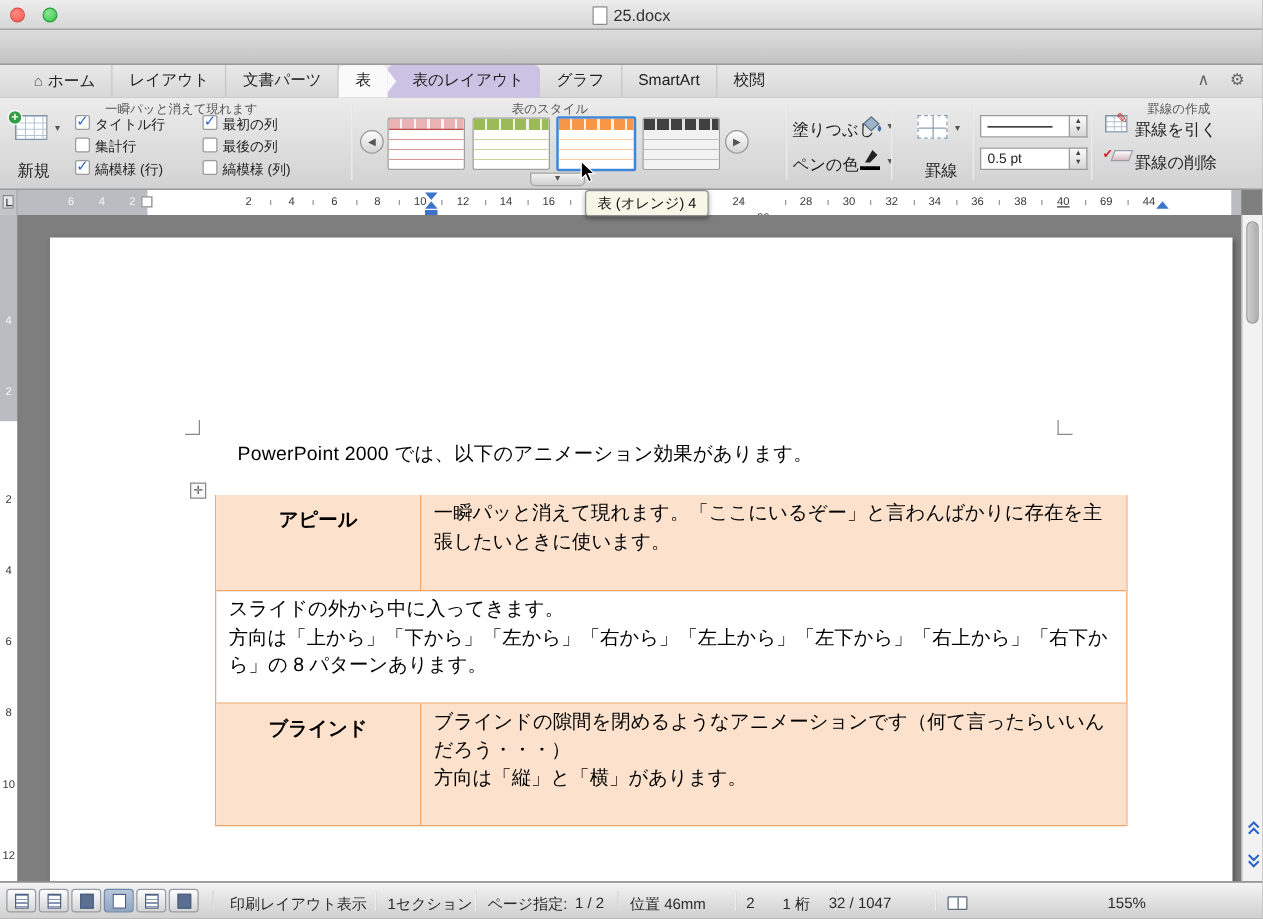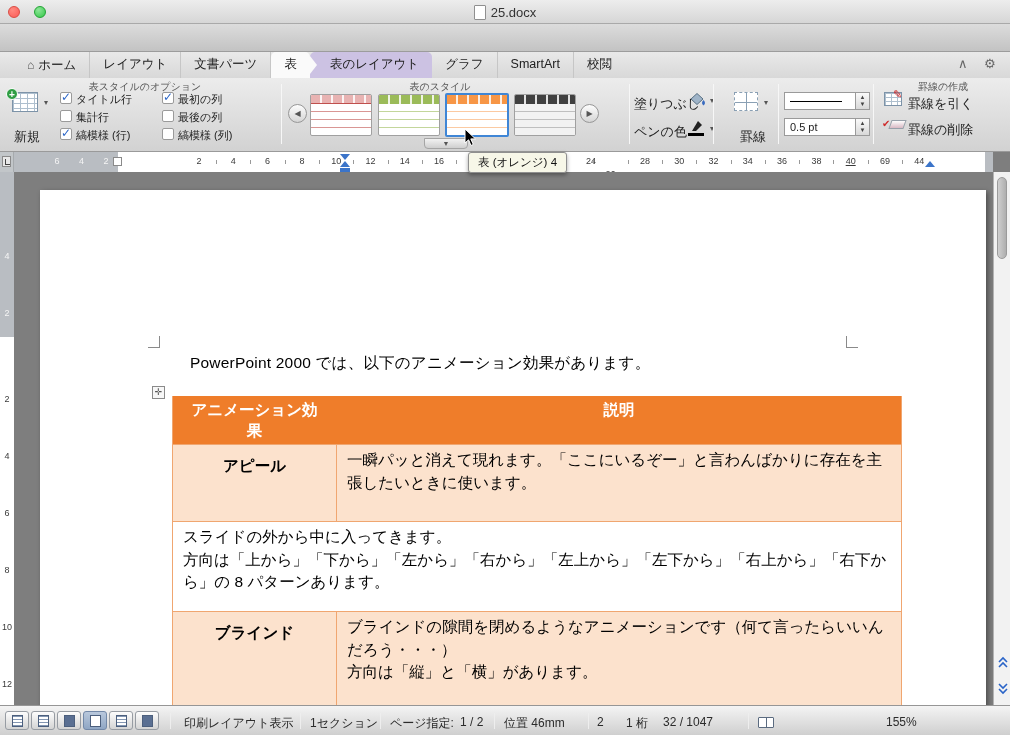--- a/index.html
+++ b/index.html
@@ -227,21 +227,21 @@
       <div class="rtab">グラフ</div>
       <div class="rtab">SmartArt</div>
       <div class="rtab" style="border-right:none">校閲</div>
     </div>
     <span class="ribext" style="left:958px">∧</span>
     <span class="ribext" style="left:984px">⚙</span>
   </div>
 
   <div class="abs ribbon">
 
-    <div class="glabel" style="left:20px;width:250px">表スタイルのオプション</div>
+    <div class="glabel" style="left:20px;width:250px">一瞬パッと消えて現れます</div>
     <div>
       <span class="newgrid" style="left:12px;top:14px"></span>
       <span class="plus" style="left:6px;top:10px">+</span>
       <span class="caret abs" style="left:42px;top:20px">▾</span>
       <span class="btnlabel" style="left:14px;top:50px">新規</span>
     </div>
     <div class="cb checked" style="left:60px;top:14px"></div>
     <span class="cblabel" style="left:76px;top:14px">タイトル行</span>
     <div class="cb" style="left:60px;top:32px"></div>
     <span class="cblabel" style="left:76px;top:32px">集計行</span>
@@ -401,24 +401,20 @@
       </div>
   </div>
 
   <div class="abs docarea">
     <div class="page">
       <span class="cropL" style="left:108px;top:146px"></span>
       <span class="cropR" style="left:806px;top:146px"></span>
       <div class="intro">PowerPoint 2000 では、以下のアニメーション効果があります。</div>
       <div class="thandle">✛</div>
       <div class="wtable">
-        <div class="trow thead">
-          <div class="tc1">アニメーション効果</div>
-          <div class="tc2">説明</div>
-        </div>
         <div class="trow r0 shade">
           <div class="tc1 rname">アピール</div>
           <div class="tc2">一瞬パッと消えて現れます。「ここにいるぞー」と言わんばかりに存在を主張したいときに使います。</div>
         </div>
         <div class="trow r1">
           <div class="tc2">スライドの外から中に入ってきます。
 方向は「上から」「下から」「左から」「右から」「左上から」「左下から」「右上から」「右下から」の 8 パターンあります。</div>
         </div>
         <div class="trow r2 shade">
           <div class="tc1 rname">ブラインド</div>

